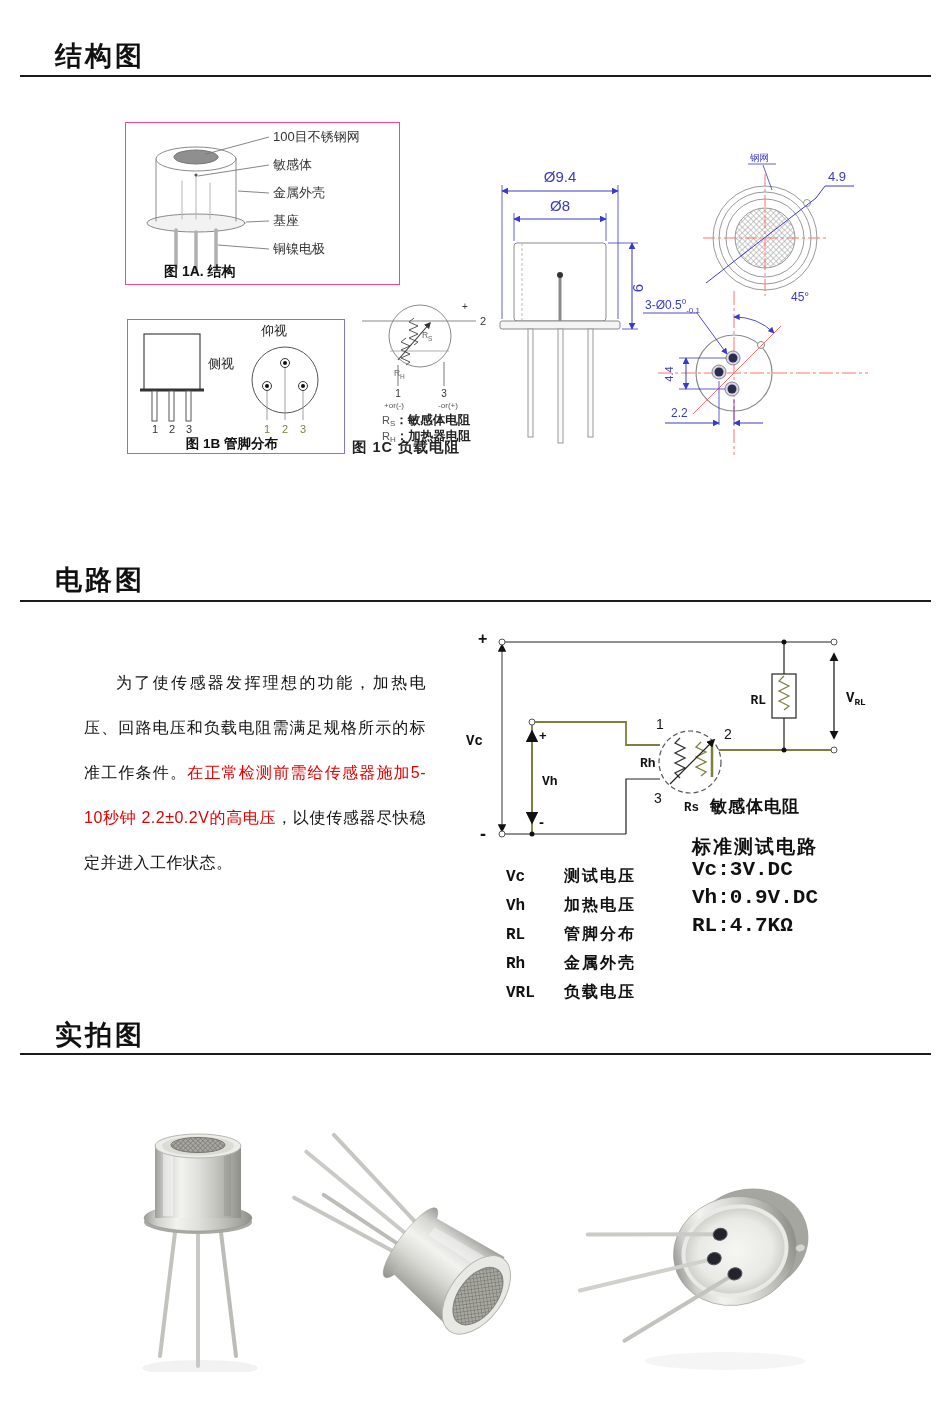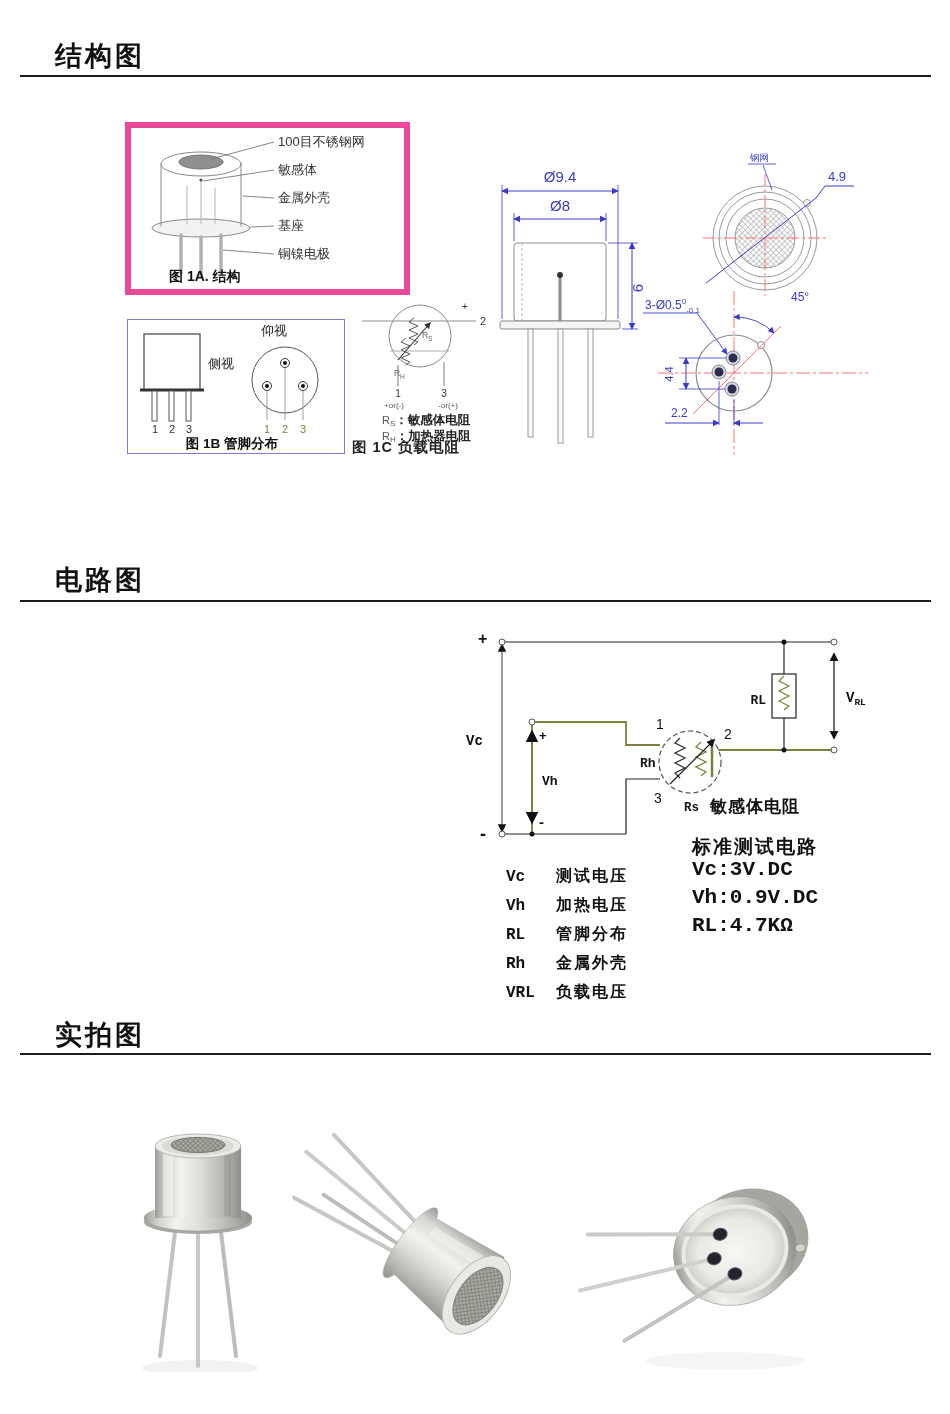--- a/index.html
+++ b/index.html
@@ -1,30 +1,30 @@
 <!DOCTYPE html>
 <html><head>
 <meta charset="utf-8">
 <style>
   html,body{margin:0;padding:0;background:#ffffff;font-family:"Liberation Sans",sans-serif;}
   #page{position:relative;width:950px;height:1372px;background:#fff;overflow:hidden;}
   .sec-title{position:absolute;left:55px;font-size:27px;font-weight:600;letter-spacing:3px;color:#111;}
   .rule{position:absolute;left:20px;width:911px;height:0;border-top:2px solid #1b1b1b;}
   .figbox{position:absolute;background:#fff;}
-  .b-gray{border:6px solid #ec4899;}
+  .b-gray{border:1px solid #ec4899;}
   .b-blue{border:1px solid #7a7ad0;}
   .dimnote{position:absolute;left:358px;top:503px;font-size:17px;font-weight:bold;color:#111;letter-spacing:1px;}
   .para{position:absolute;left:84px;top:660px;width:342px;font-size:16px;line-height:45px;
         text-align:justify;text-indent:2em;color:#111;letter-spacing:.5px;}
   .red{color:#e30000;}
   .fig1c-cap{position:absolute;left:352px;top:438px;width:170px;font-size:14.5px;font-weight:bold;color:#222;letter-spacing:1px;}
   .legend{position:absolute;left:506px;top:862px;}
   .legend .row{display:flex;height:29px;align-items:center;}
   .legend .sym{width:50px;font-family:"Liberation Mono",monospace;font-weight:bold;font-size:16px;color:#111;}
-  .legend .desc{font-size:16px;font-weight:bold;color:#111;letter-spacing:2px;}
+  .legend .desc{font-size:16px;font-weight:bold;color:#111;letter-spacing:2px;margin-left:8px;}
   .values{position:absolute;left:692px;top:858px;}
   .values .vrow{height:28px;font-family:"Liberation Mono",monospace;font-weight:bold;font-size:21px;color:#111;}
   svg{position:absolute;overflow:visible;}
   text{font-family:"Liberation Sans",sans-serif;}
   .mono{font-family:"Liberation Mono",monospace;font-weight:bold;}
 </style>
 </head>
 <body>
 
 <div id="page">
@@ -234,20 +234,21 @@
     <text x="2" y="26"><tspan font-size="12" fill="#3a3ac8">3-Ø0.5</tspan><tspan font-size="8" dy="-5" fill="#3a3ac8">0</tspan><tspan font-size="8" dy="9" fill="#3a3ac8">-0.1</tspan></text>
     <text x="148" y="18" font-size="12" fill="#3a3ac8">45°</text>
     <text transform="rotate(-90 30,91)" x="30" y="91" text-anchor="middle" font-size="11" fill="#3a3ac8">4.4</text>
     <text x="28" y="134" font-size="12" fill="#3a3ac8">2.2</text>
   </svg>
 
 
   <div class="sec-title" style="top:562px;">电路图</div>
   <div class="rule" style="top:600px;"></div>
 
+  <div class="para"><span>为了使传感器发挥理想的功能，加热电压、回路电压和负载电阻需满足规格所示的标准工作条件。</span><span class="red">在正常检测前需给传感器施加5-10秒钟 2.2±0.2V的高电压</span><span>，以使传感器尽快稳定并进入工作状态。</span></div>
 
   <svg style="left:458px;top:612px;" width="430" height="255" viewBox="0 0 430 255">
     <defs>
       <marker id="abk" viewBox="0 0 10 10" refX="8" refY="5" markerWidth="7" markerHeight="7" orient="auto-start-reverse">
           <path d="M0,0L10,5L0,10z" fill="#111"></path>
         </marker>
     </defs>
     <g fill="none">
       <line x1="44" y1="30" x2="376" y2="30" stroke="#222" stroke-width="1.2"></line>
       <line x1="44" y1="33" x2="44" y2="219" stroke="#555" stroke-width="1.2" marker-start="url(#abk)" marker-end="url(#abk)"></line>

